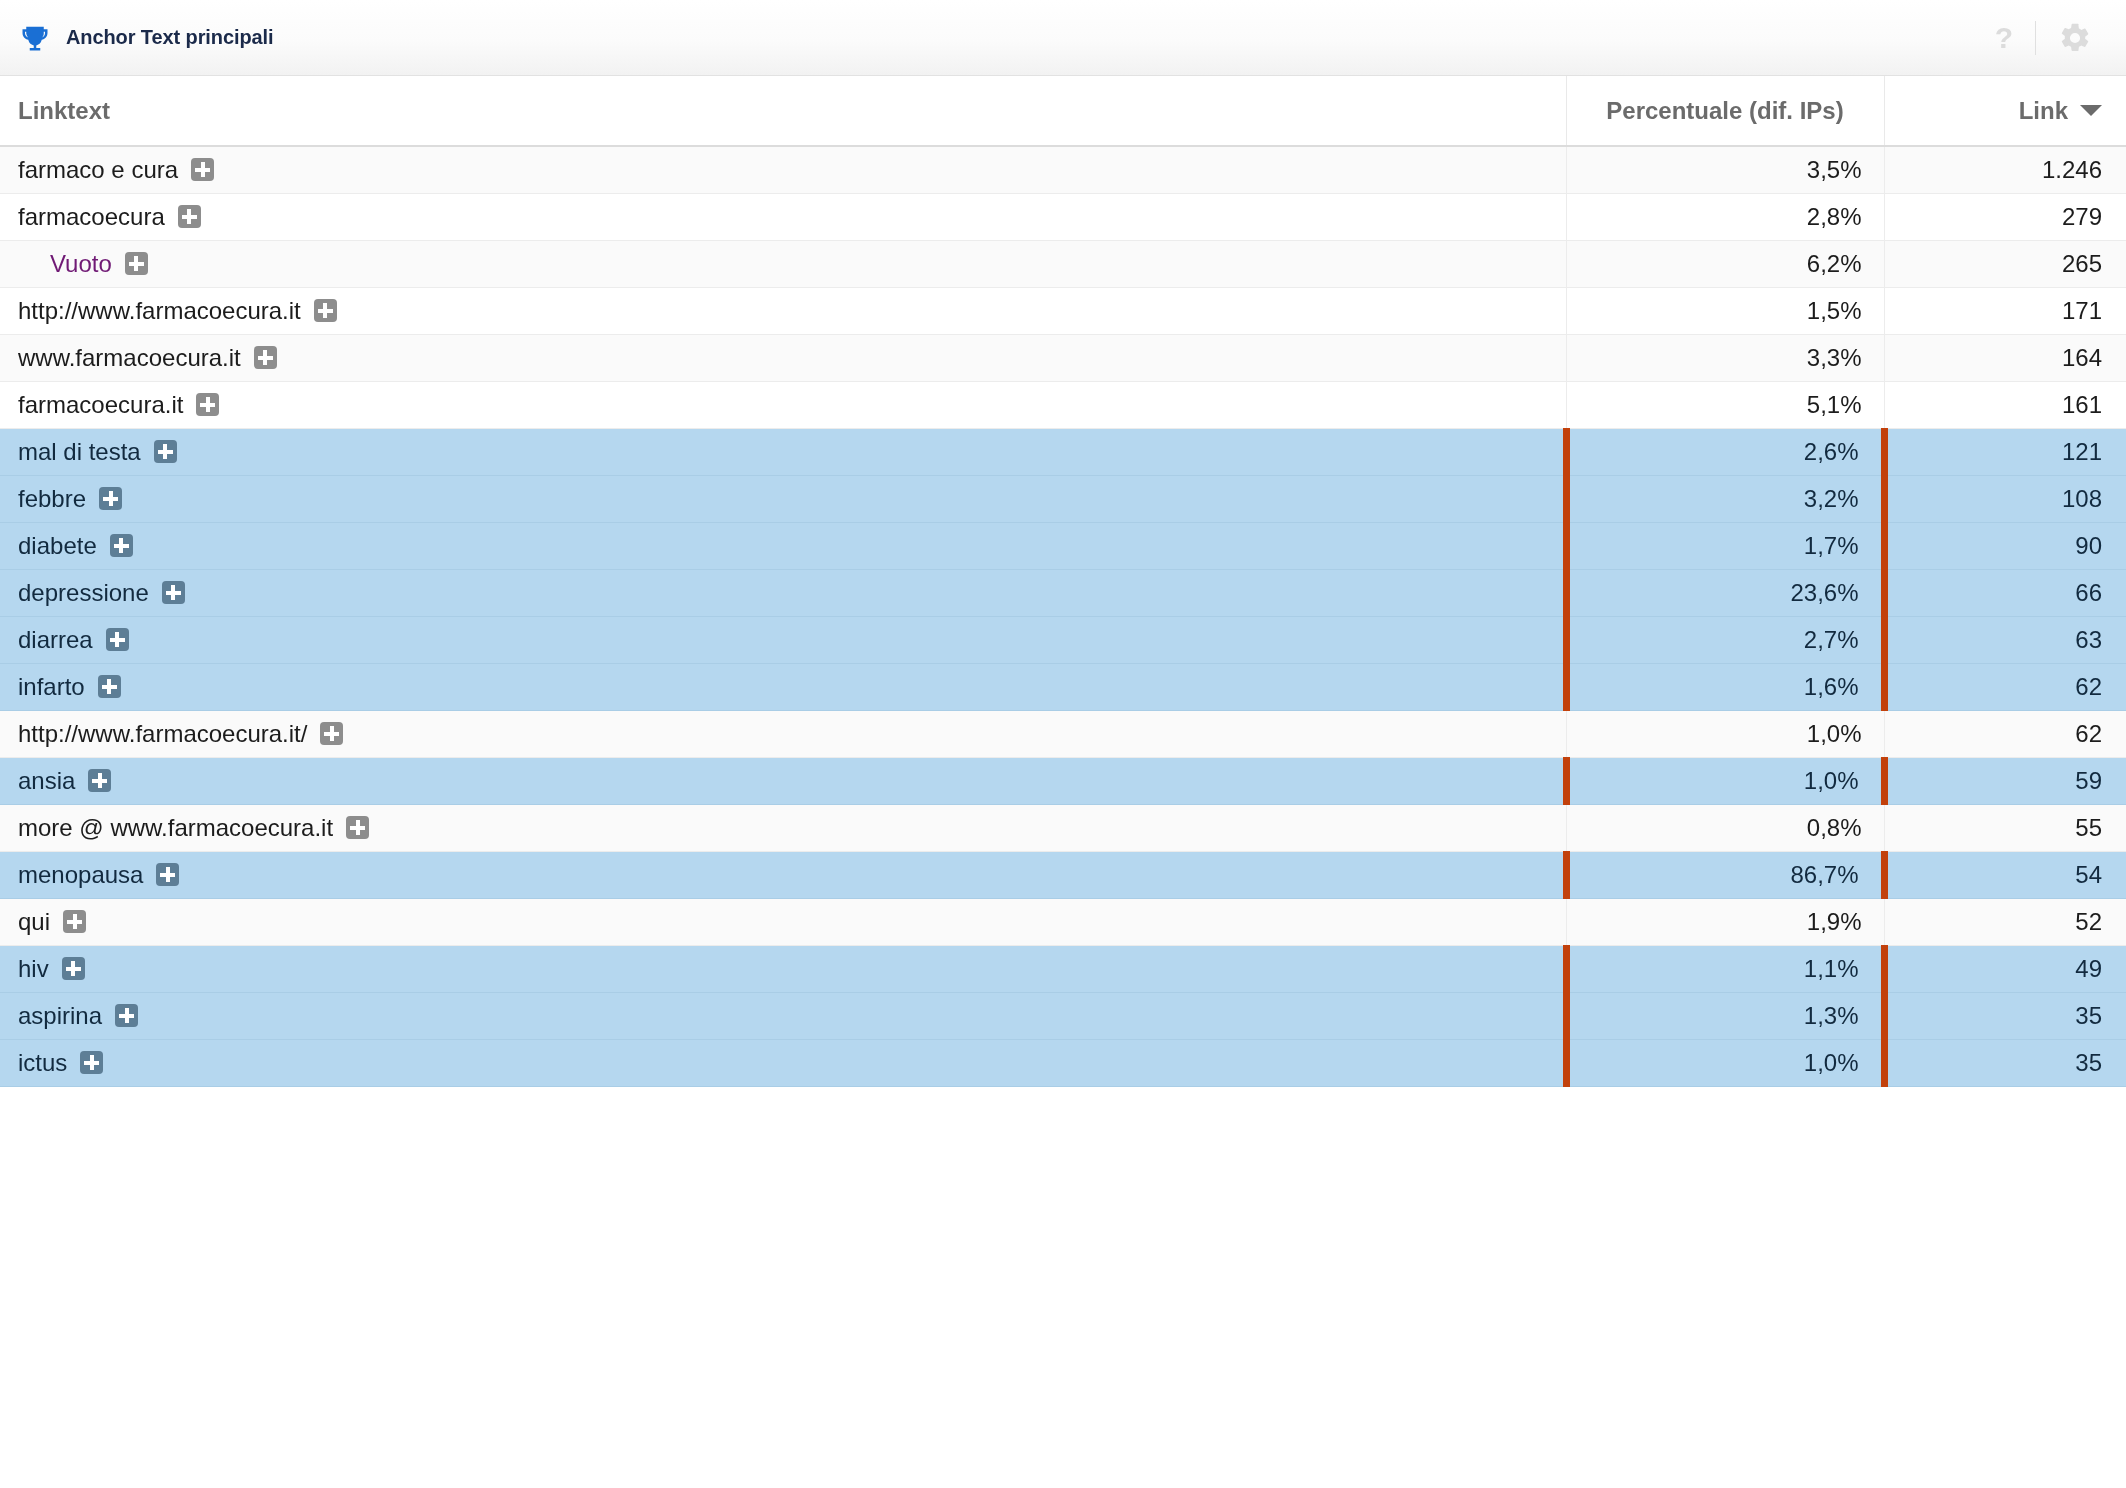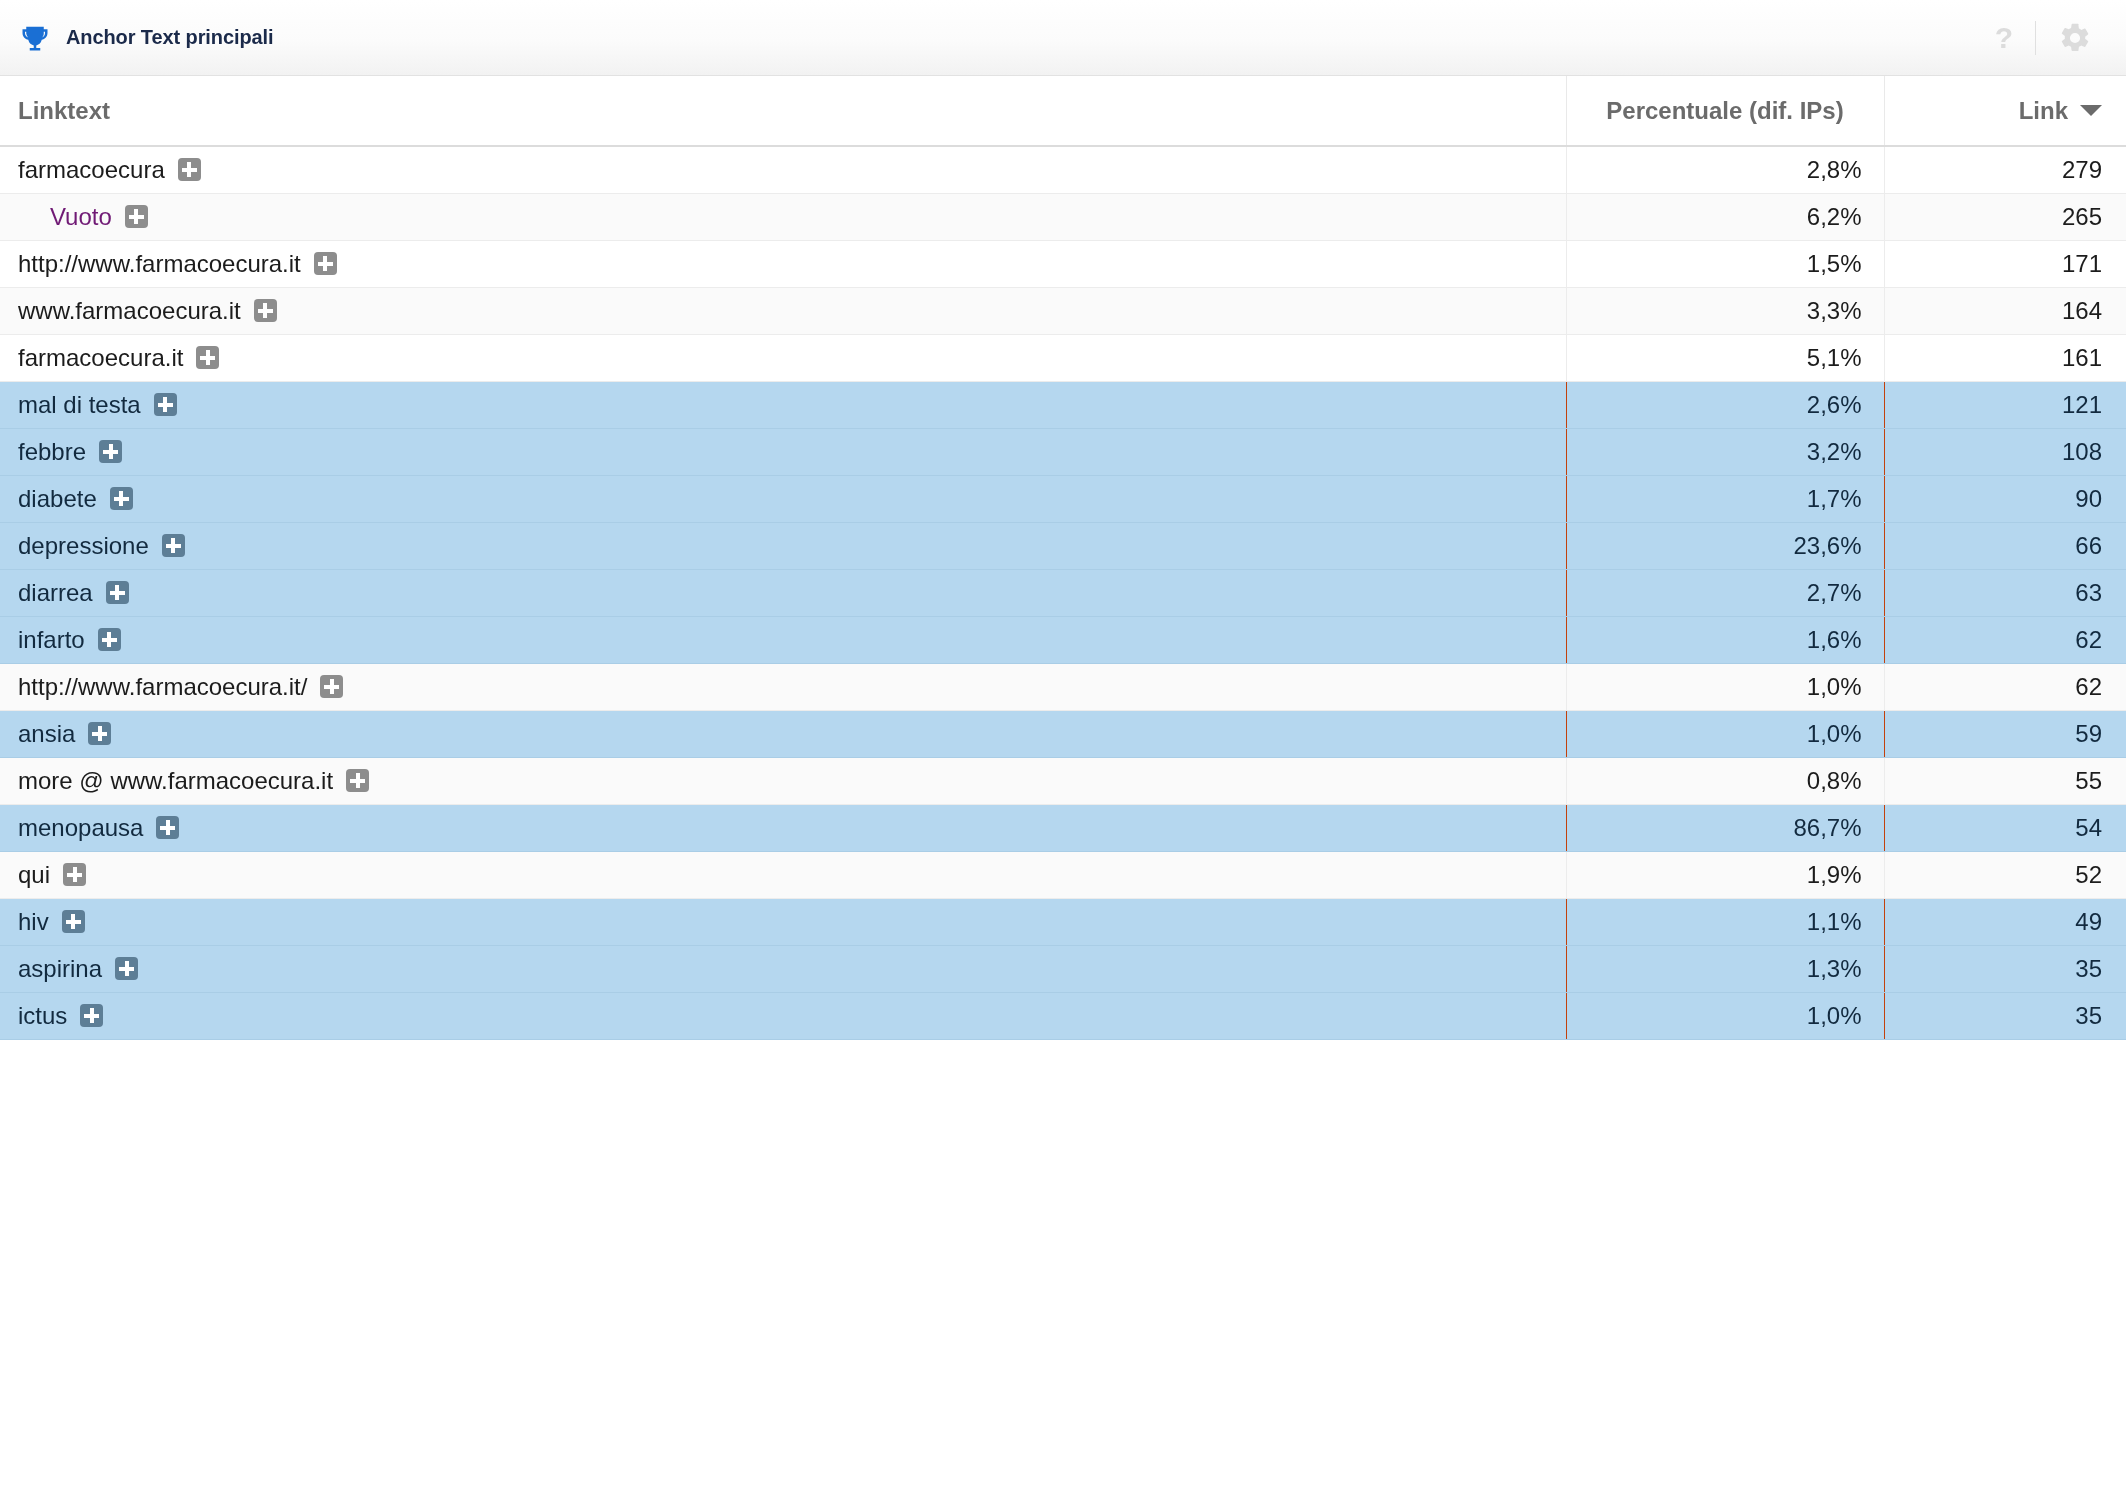--- a/index.html
+++ b/index.html
@@ -116,21 +116,21 @@
     white-space: nowrap;
     overflow: hidden;
   }
   tbody td.td-link { text-align: left; padding-left: 18px; }
   tbody td.td-pct  { text-align: right; border-left: 1px solid #ececec; }
   tbody td.td-cnt  { text-align: right; border-left: 1px solid #ececec; padding-right: 24px; }
 
   tr.row-odd  td { background: #fafafa; }
   tr.row-even td { background: #ffffff; }
   tr.row-sel  td { background: #b5d7ef; border-bottom: 1px solid #a9cde6; color: #122a3f; }
-  tr.row-sel td.td-pct, tr.row-sel td.td-cnt { border-left: 1px solid #c2410c; }
+  tr.row-sel td.td-pct, tr.row-sel td.td-cnt { border-left: 7px solid #c2410c; }
 
   td.td-empty .lt-text { color: #701a75; margin-left: 32px; }
 
   .lt-cell { display: inline-flex; align-items: center; }
   .lt-text { line-height: 1; }
   .plus-icon {
     display: inline-block;
     width: 23px; height: 23px;
     margin-left: 13px;
     border-radius: 4px;
@@ -183,20 +183,28 @@
         </th>
         <th class="th-pct">
           <span>Percentuale (dif. IPs)</span>
         </th>
         <th class="th-cnt">
           <span>Link</span><span class="sort-caret"></span>
         </th>
       </tr>
     </thead>
     <tbody id="table-body">
+        <tr class="row-odd">
+          <td class="td-link"><span class="lt-cell">
+              <span class="lt-text">farmaco e cura</span>
+              <span class="plus-icon"></span>
+            </span></td>
+          <td class="td-pct">3,5%</td>
+          <td class="td-cnt">1.246</td>
+        </tr>
         <tr class="row-even">
           <td class="td-link"><span class="lt-cell">
               <span class="lt-text">farmacoecura</span>
               <span class="plus-icon"></span>
             </span></td>
           <td class="td-pct">2,8%</td>
           <td class="td-cnt">279</td>
         </tr>
         <tr class="row-odd">
           <td class="td-link td-empty"><span class="lt-cell">

